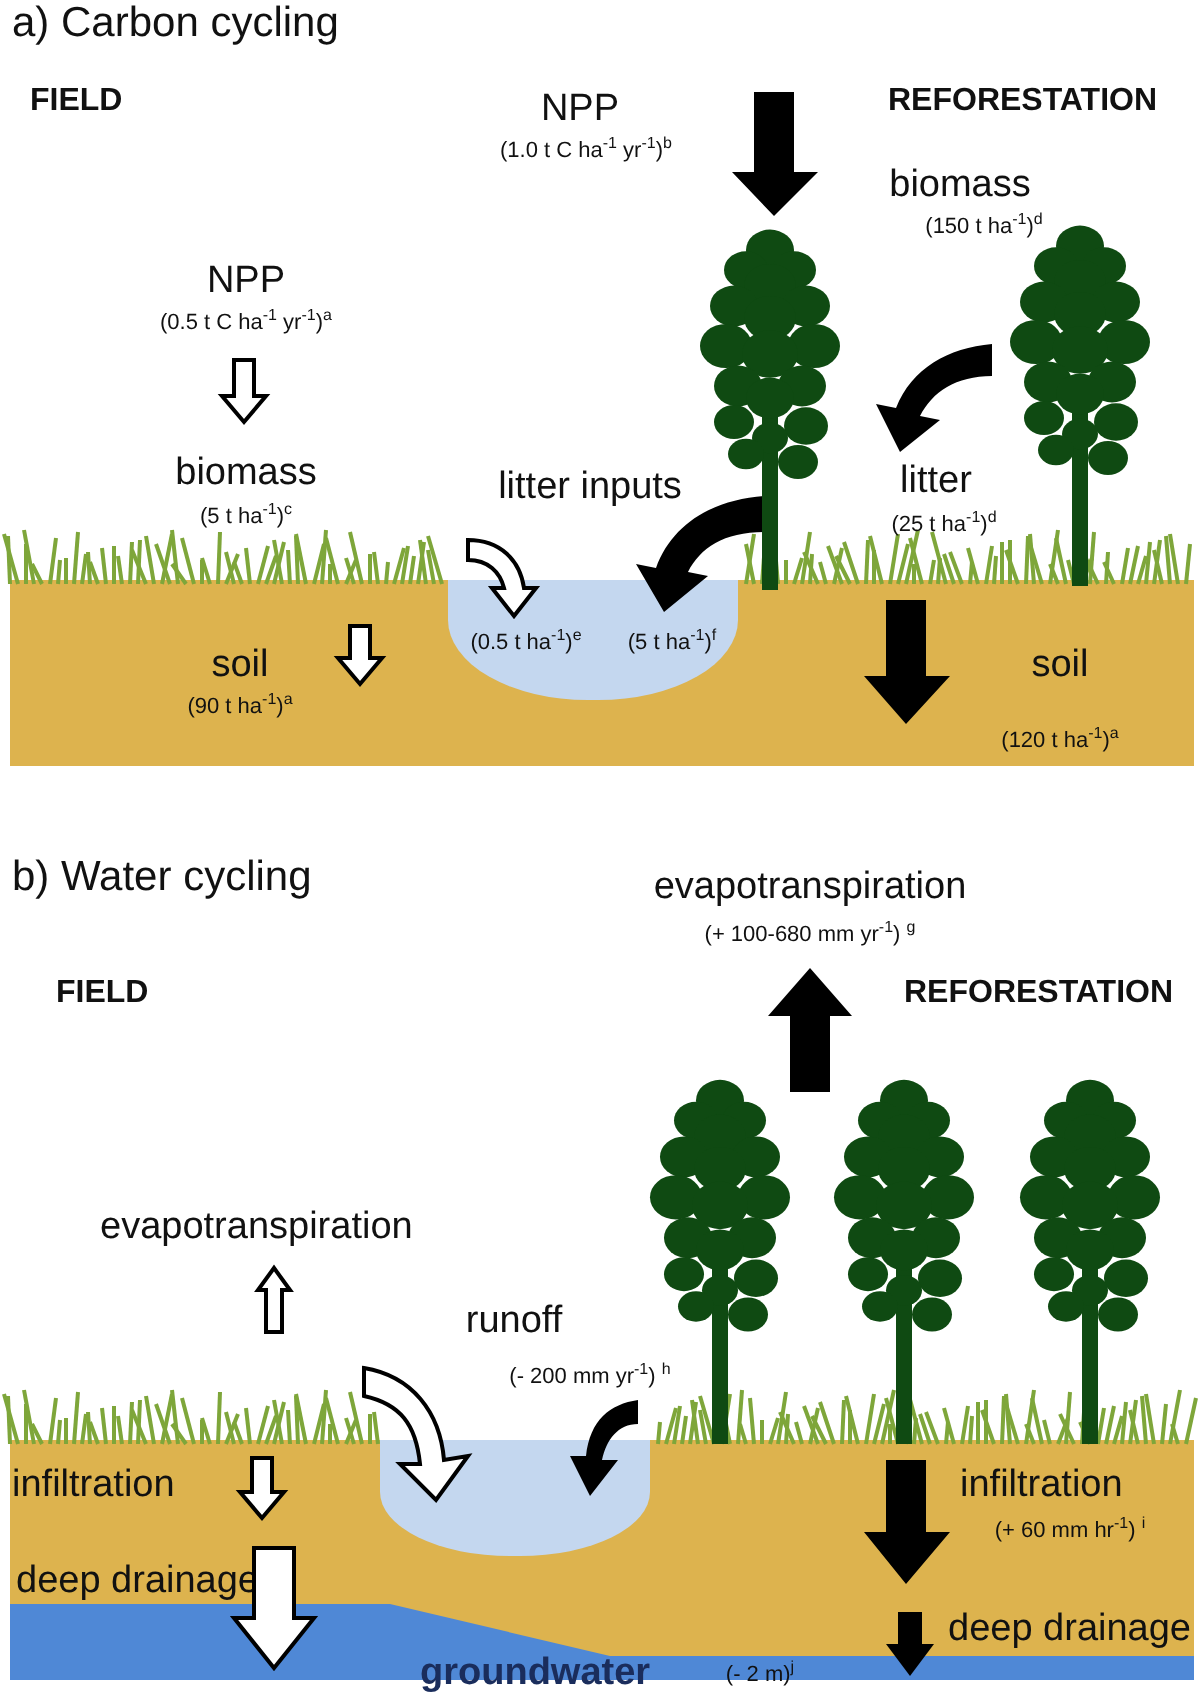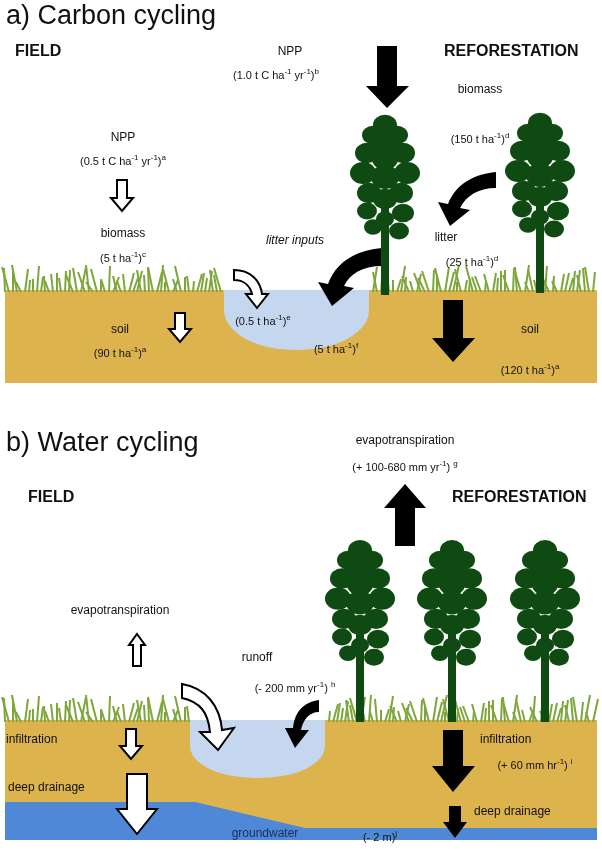--- a/index.html
+++ b/index.html
@@ -1,27 +1,27 @@
 <!DOCTYPE html>
 <html><head>
 <meta charset="utf-8">
 <style>
   html, body { margin:0; padding:0; background:#ffffff; }
   body { width:602px; height:851px; position:relative; overflow:hidden;
          font-family:"Liberation Sans", "DejaVu Sans", sans-serif; color:#111; }
   .abs { position:absolute; }
-  .panel-title { font-size:27px; color:#111;text-align:right; }
+  .panel-title { font-size:21px; color:#111;text-align:right; }
   .region { font-size:16px; font-weight:bold; color:#111; }
-  .lbl { font-size:12px; color:#111; text-align:center; white-space:nowrap; }
+  .lbl { font-size:19px; color:#111; text-align:center; white-space:nowrap; }
   .sub { font-size:11px; color:#111; text-align:center; white-space:nowrap; }
   .sub sup { font-size:8px; }
   .soil { background:#ddb34e; }
   .pond { background:#c4d7ef; }
   svg { position:absolute; overflow:visible; }
-  .dk-gw { color:#1a2d5c; }
+  .dk-gw { color:#1a2d5c;font-weight:bold; }
 </style>
 </head>
 <body>
 
 <div>
   <div class="abs panel-title" style="left:6px;top:0px;">a) Carbon cycling</div>
   <div class="abs region" style="left:15px;top:42px;">FIELD</div>
   <div class="abs region" style="left:444px;top:42px;">REFORESTATION</div>
 
   <div class="abs soil" style="left:5px;top:290px;width:592px;height:93px;"></div>
@@ -158,44 +158,44 @@
   </div>
 
   <div class="abs lbl" style="left:90px;top:322px;width:60px;">soil</div>
   <div class="abs sub" style="left:75px;top:345px;width:90px;">
     <span>(90 t ha</span><sup>-1</sup><span>)</span><sup>a</sup>
   </div>
   <svg style="left:168px;top:313px;" width="24" height="30">
     <path d="M7 0 H17 V16 H23 L12 29 L1 16 H7 Z" fill="#fff" stroke="#000" stroke-width="2"></path>
   </svg>
 
-  <div class="abs lbl" style="left:240px;top:233px;width:110px;font-style:italic;">litter inputs</div>
+  <div class="abs lbl" style="left:240px;top:233px;width:110px;">litter inputs</div>
   <svg style="left:232px;top:262px;" width="40" height="50">
     <path d="M2 8 C18 8 28 18 30 32 L36 32 L25 46 L14 32 L20 32 C18 24 12 18 2 18 Z" fill="#fff" stroke="#000" stroke-width="2"></path>
   </svg>
   <svg style="left:316px;top:248px;" width="70" height="60">
     <path d="M66 0 L66 18 C46 18 34 26 28 38 L38 40 L16 58 L2 34 L12 36 C20 14 40 2 66 0 Z" fill="#000"></path>
   </svg>
   <div class="abs sub" style="left:228px;top:313px;width:70px;">
     <span>(0.5 t ha</span><sup>-1</sup><span>)</span><sup>e</sup>
   </div>
-  <div class="abs sub" style="left:306px;top:313px;width:60px;margin-top:28px;">
+  <div class="abs sub" style="left:306px;top:313px;width:60px;">
     <span>(5 t ha</span><sup>-1</sup><span>)</span><sup>f</sup>
   </div>
 
   <div class="abs lbl" style="left:250px;top:44px;width:80px;">NPP</div>
-  <div class="abs sub" style="left:211px;top:67px;width:130px;text-align:center;">
+  <div class="abs sub" style="left:228px;top:67px;width:130px;text-align:center;">
     <span>(1.0 t C ha</span><sup>-1</sup><span> yr</span><sup>-1</sup><span>)</span><sup>b</sup>
   </div>
   <svg style="left:366px;top:46px;" width="44" height="62">
     <path d="M11 0 H31 V40 H43 L21 62 L0 40 H11 Z" fill="#000"></path>
   </svg>
 
   <div class="abs lbl" style="left:440px;top:82px;width:80px;">biomass</div>
-  <div class="abs sub" style="left:440px;top:105px;width:80px;margin-top:26px;">
+  <div class="abs sub" style="left:452px;top:105px;width:80px;">
     <span>(150 t ha</span><sup>-1</sup><span>)</span><sup>d</sup>
   </div>
 
   <svg style="left:345px;top:115px;" width="80" height="180" class="tree">
       <rect x="36" y="81" width="8" height="99.00000000000001" fill="#0f4a12"></rect>
       <ellipse cx="40" cy="10" rx="12" ry="10.2" fill="#0f4a12"></ellipse>
       <ellipse cx="28" cy="20" rx="11" ry="9.35" fill="#0f4a12"></ellipse>
       <ellipse cx="52" cy="20" rx="11" ry="9.35" fill="#0f4a12"></ellipse>
       <ellipse cx="40" cy="28" rx="13" ry="11.049999999999999" fill="#0f4a12"></ellipse>
       <ellipse cx="22" cy="38" rx="12" ry="10.2" fill="#0f4a12"></ellipse>
@@ -231,21 +231,21 @@
       <ellipse cx="22" cy="96" rx="10" ry="8.5" fill="#0f4a12"></ellipse>
       <ellipse cx="58" cy="98" rx="11" ry="9.35" fill="#0f4a12"></ellipse>
       <ellipse cx="40" cy="104" rx="9" ry="7.6499999999999995" fill="#0f4a12"></ellipse>
       <ellipse cx="28" cy="112" rx="9" ry="7.6499999999999995" fill="#0f4a12"></ellipse>
       <ellipse cx="54" cy="116" rx="10" ry="8.5" fill="#0f4a12"></ellipse>
     </svg>
 
   <svg style="left:438px;top:172px;" width="60" height="55">
     <path d="M58 0 L58 16 C40 16 28 24 22 36 L32 38 L12 54 L0 30 L10 32 C18 12 36 2 58 0 Z" fill="#000"></path>
   </svg>
-  <div class="abs lbl" style="left:416px;top:230px;width:60px;">litter</div>
+  <div class="abs lbl" style="left:438px;top:230px;width:60px;">litter</div>
   <div class="abs sub" style="left:432px;top:254px;width:80px;">
     <span>(25 t ha</span><sup>-1</sup><span>)</span><sup>d</sup>
   </div>
 
   <svg style="left:432px;top:300px;" width="44" height="62">
     <path d="M11 0 H31 V38 H43 L21 62 L0 38 H11 Z" fill="#000"></path>
   </svg>
   <div class="abs lbl" style="left:500px;top:322px;width:60px;">soil</div>
   <div class="abs sub" style="left:485px;top:362px;width:90px;">
     <span>(120 t ha</span><sup>-1</sup><span>)</span><sup>a</sup>

